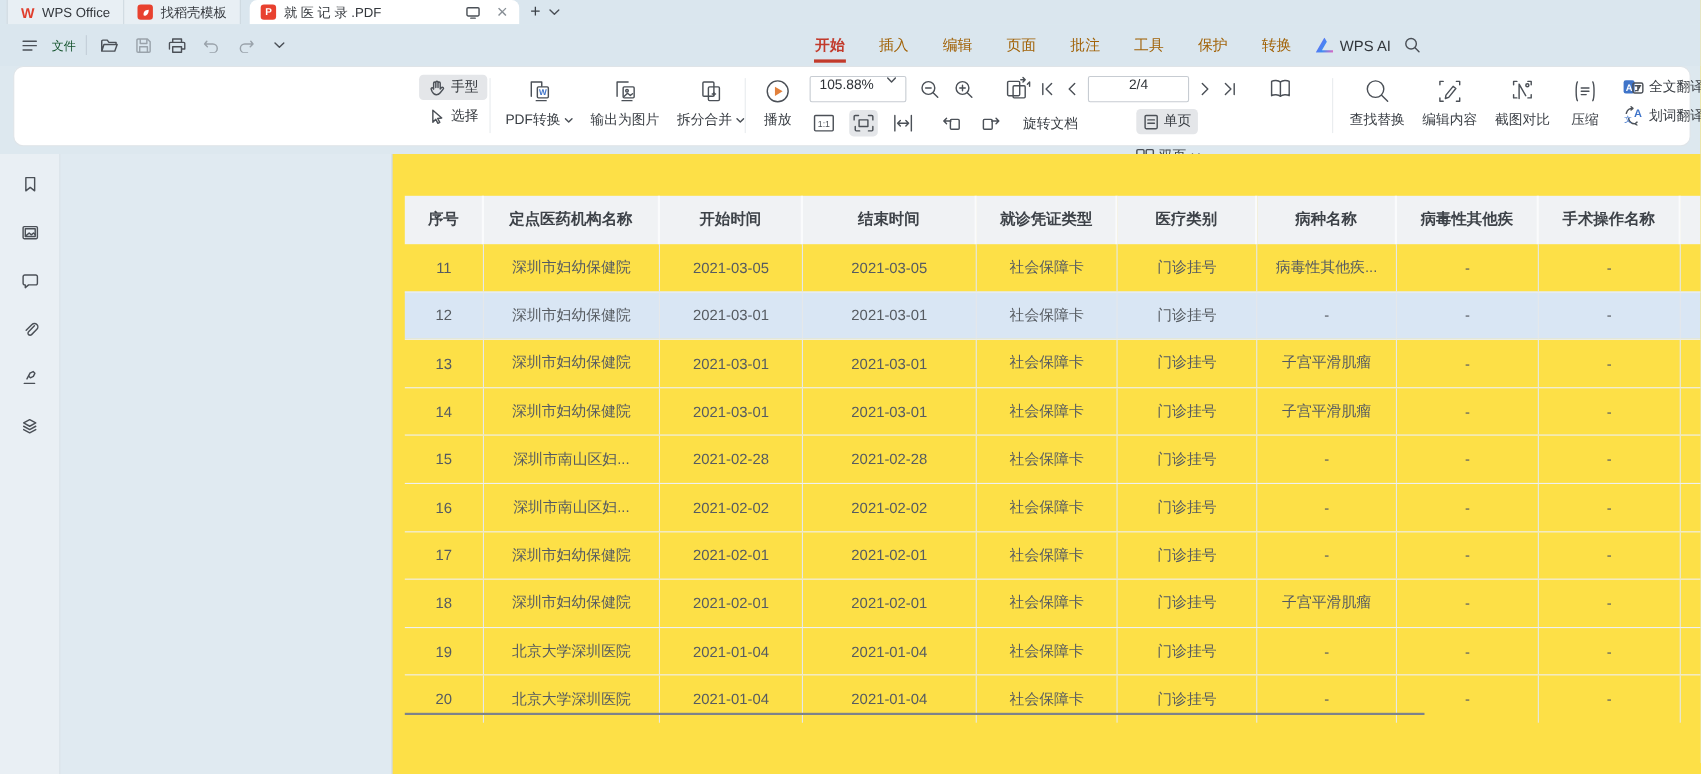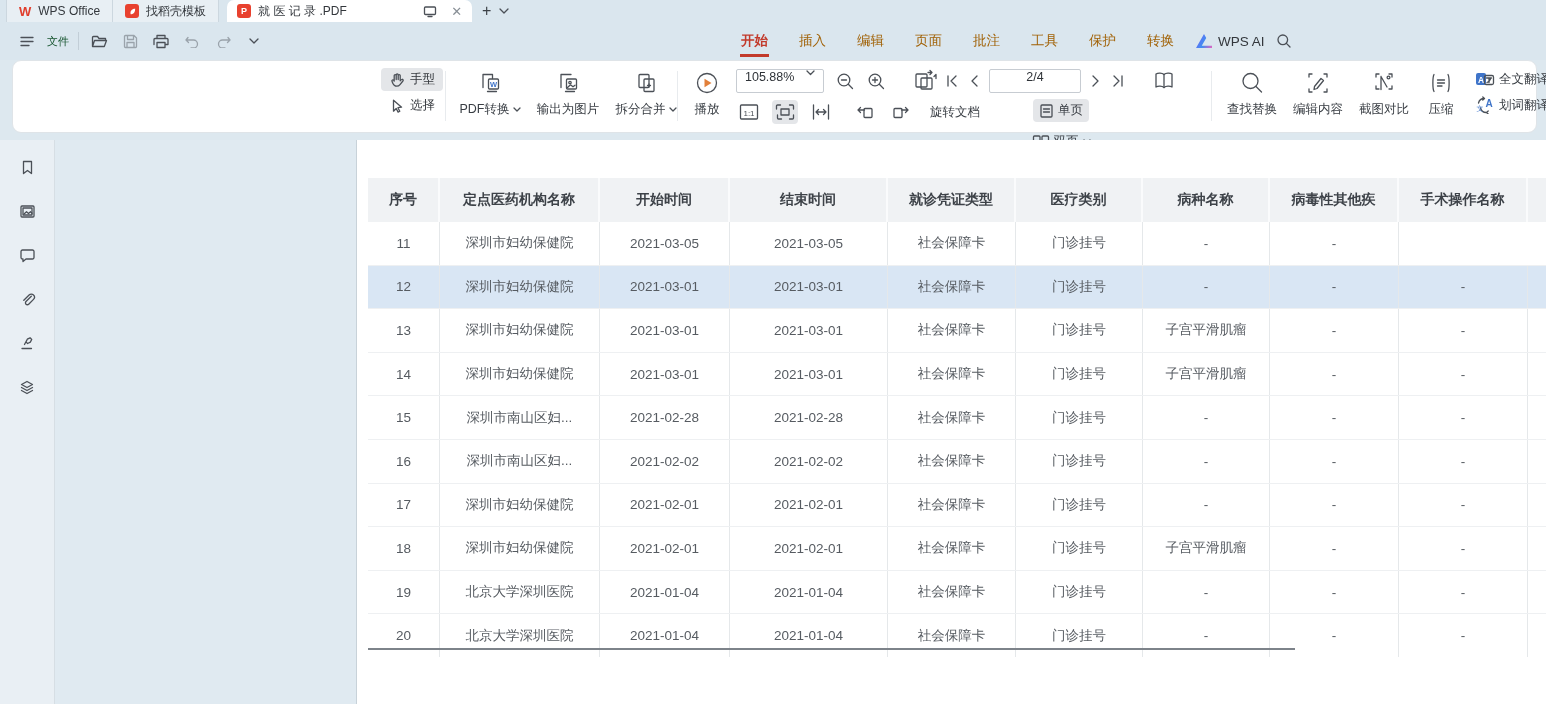--- a/index.html
+++ b/index.html
@@ -53,21 +53,21 @@
   .row-flex{display:flex;align-items:center;}
   .tool-lbl{font-size:12.5px;color:#383d43;white-space:nowrap;display:flex;align-items:center;gap:4px;}
   .tgl{display:flex;align-items:center;gap:4px;font-size:12.5px;color:#383d43;padding:3px 6px;border-radius:4px;white-space:nowrap;}
   .tgl.sel{background:#e4e6e9;}
 
   
   #content{position:absolute;left:0;top:140px;width:1546px;height:564px;}
   #rail{position:absolute;left:0;top:0;width:55px;height:564px;background:#e9eff4;border-right:1px solid #d6dee4;box-sizing:border-box;display:flex;flex-direction:column;align-items:center;gap:18px;padding-top:14px;}
   .rail-btn{width:26px;height:26px;display:flex;align-items:center;justify-content:center;}
   #panel{position:absolute;left:55px;top:0;width:302px;height:564px;background:#e0eaf1;border-right:1px solid #c8d2d9;box-sizing:border-box;}
-  #page{position:absolute;left:357px;top:0;width:1189px;height:564px;background:#ffffff;}
+  #page{position:absolute;left:357px;top:0;width:1189px;height:564px;background:#fde047;}
 
   
   #doc-table{position:absolute;left:11px;top:38px;width:1178px;}
   .grid-row{display:grid;grid-template-columns:72px 160px 130px 158px 128px 127px 127px 129px 18px;}
   
   #doc-table .grid-row{grid-template-columns:72px 160px 130px 158px 128px 127px 127px 129px 129px 18px;}
   #doc-table-head{height:44px;}
   #doc-table-head .th{background:#f0f2f4;display:flex;align-items:center;justify-content:center;font-size:14px;font-weight:bold;color:#3d4248;border-right:2px solid #fafbfc;box-sizing:border-box;}
   #doc-table-head .th:last-child{border-right:none;}
   .tr{height:42.6px;border-top:1px solid #eef0f2;}
@@ -492,20 +492,21 @@
           <div class="th"></div>
         </div>
       <div id="doc-table-body">
           <div class="tr grid-row">
             <div class="td">11</div>
             <div class="td">深圳市妇幼保健院</div>
             <div class="td">2021-03-05</div>
             <div class="td">2021-03-05</div>
             <div class="td">社会保障卡</div>
             <div class="td">门诊挂号</div>
+            <div class="td">病毒性其他疾...</div>
             <div class="td">-</div>
             <div class="td">-</div>
             <div class="td"></div>
           </div>
           <div class="tr grid-row hl">
             <div class="td">12</div>
             <div class="td">深圳市妇幼保健院</div>
             <div class="td">2021-03-01</div>
             <div class="td">2021-03-01</div>
             <div class="td">社会保障卡</div>

